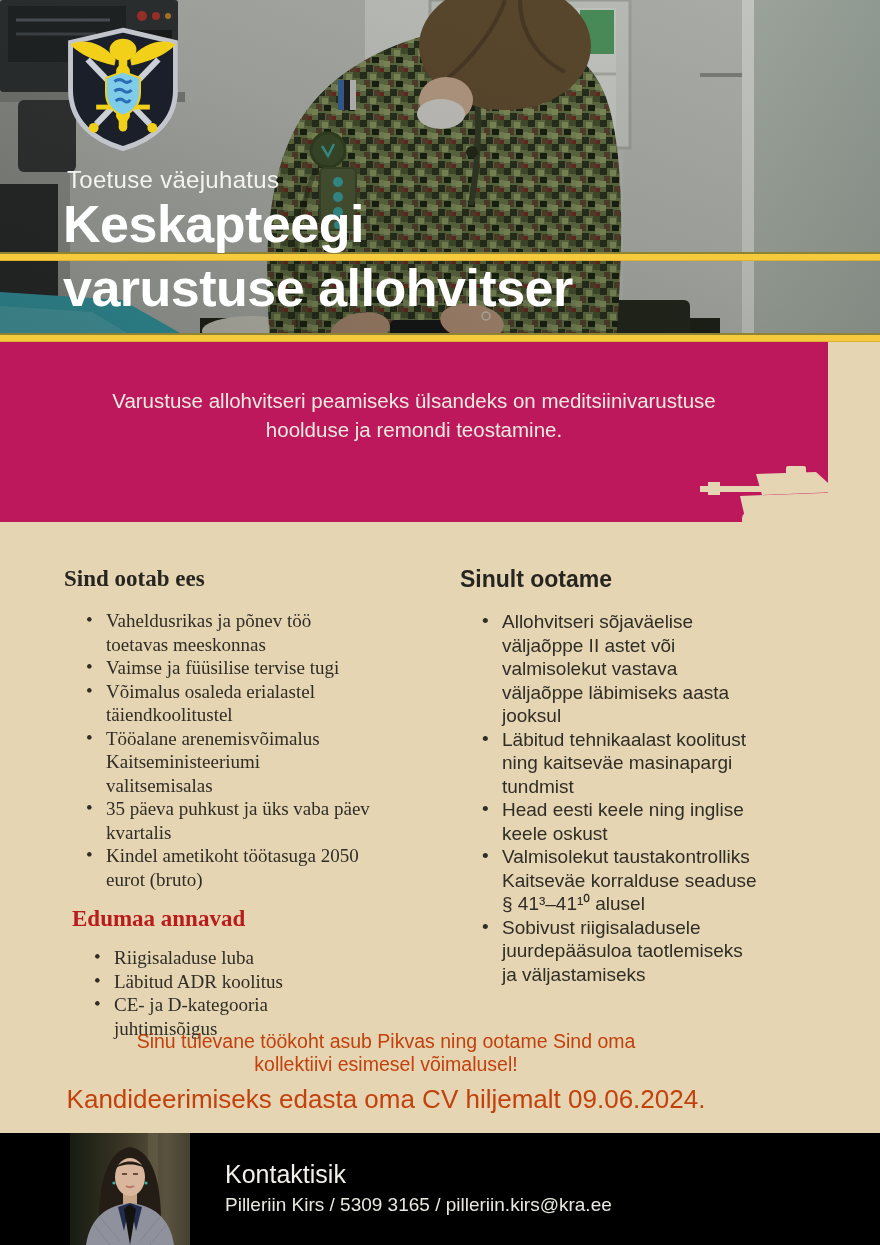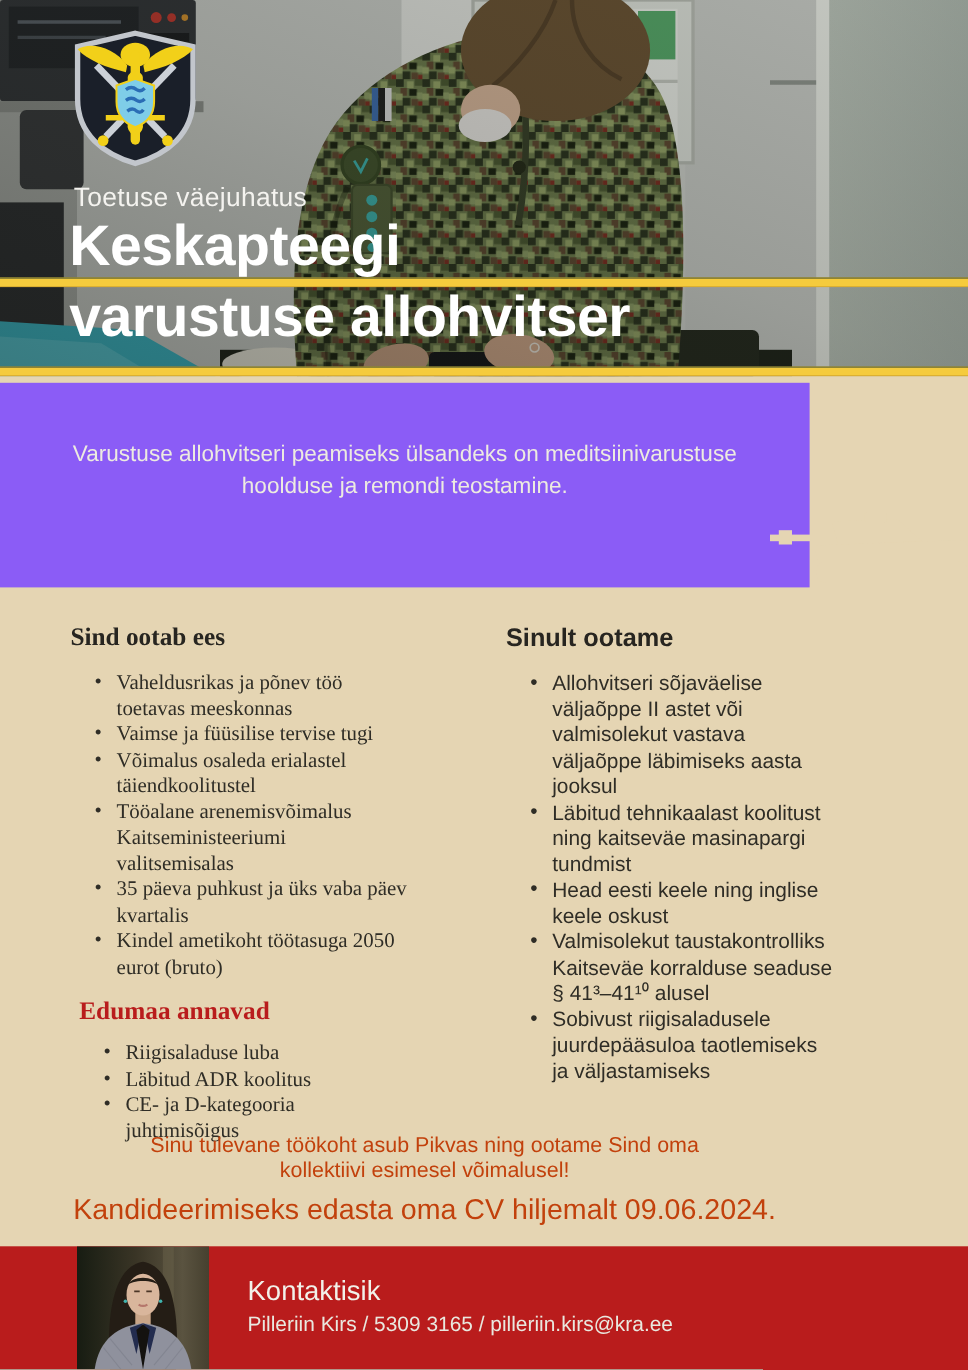--- a/index.html
+++ b/index.html
@@ -23,22 +23,22 @@
   .title-line.l2{top:258px;}
   
   .stripe{
     position:absolute;left:0;width:880px;height:9px;z-index:3;
     background:linear-gradient(#8f8433 0 22%, #f5cb3d 22% 85%, #dcb031 85% 100%);
   }
   .stripe.s1{top:252px;}
   .stripe.s2{top:333px;}
   
   .band{
-    position:absolute;left:0;top:348px;width:736px;height:186px;
-    background:#8b5cf6;z-index:2;
+    position:absolute;left:0;top:336px;width:828px;height:186px;
+    background:#be185d;z-index:2;
   }
   .band p{
     margin:0 auto;padding-top:50px;max-width:680px;text-align:center;
     font-size:20.5px;line-height:29px;color:#edebe0;
   }
   .tank{position:absolute;left:698px;top:466px;z-index:4;}
   
   .col{position:absolute;color:#2f2d26;}
   .col h2{margin:0 0 17px 0;font-size:23px;font-weight:700;color:#272520;}
   .col ul{margin:14px;padding:0 0 0 28px;list-style:none;font-size:19px;line-height:23.5px;}
@@ -47,21 +47,21 @@
   .col-left{left:64px;top:566px;width:320px;font-family:Liberation Serif, serif;}
   .col-right{left:460px;top:566px;width:316px;}
   .advantages{margin:15px 0 0 8px;}
   .advantages h2{margin:0 0 14px 0;font-size:23px;font-weight:700;color:#b91c1c;}
   .closing{position:absolute;left:0;top:1022px;width:772px;text-align:center;color:#c2410c;}
   .closing .p1{margin:8px auto 0;max-width:560px;font-size:19.5px;line-height:23px;}
   .closing .p2{margin:12px auto 0;max-width:640px;font-size:26px;line-height:23px;}
   
   .footer{
     position:absolute;left:0;top:1133px;width:880px;height:112px;
-    background:#b91c1c;
+    background:#000000;
   }
   .contact-photo{position:absolute;left:70px;top:0;width:120px;height:112px;}
   .footer-heading{
     position:absolute;left:225px;top:27px;
     font-size:25px;font-weight:400;color:#f2f1ea;
   }
   .footer-contact{
     position:absolute;left:225px;top:61px;
     font-size:19px;color:#e9e8df;
   }

